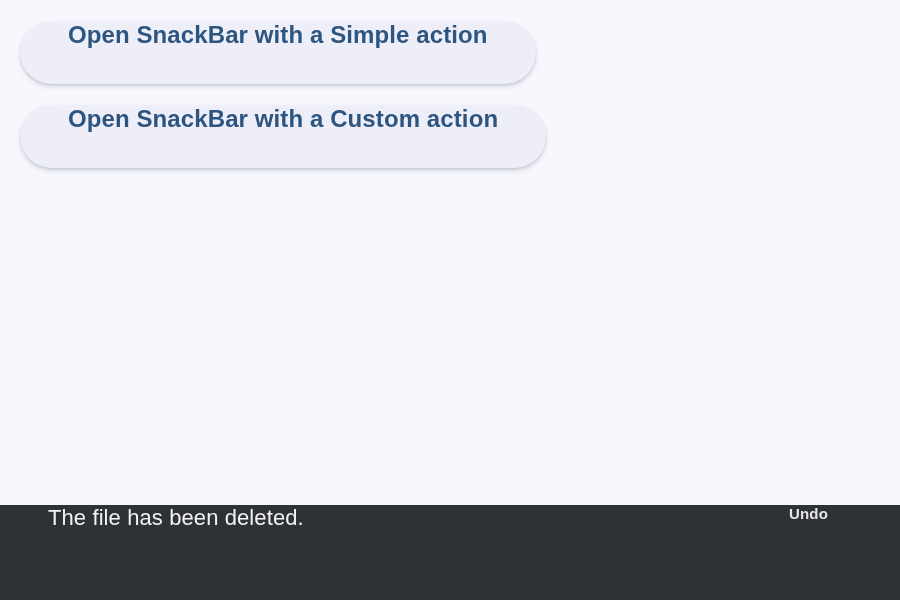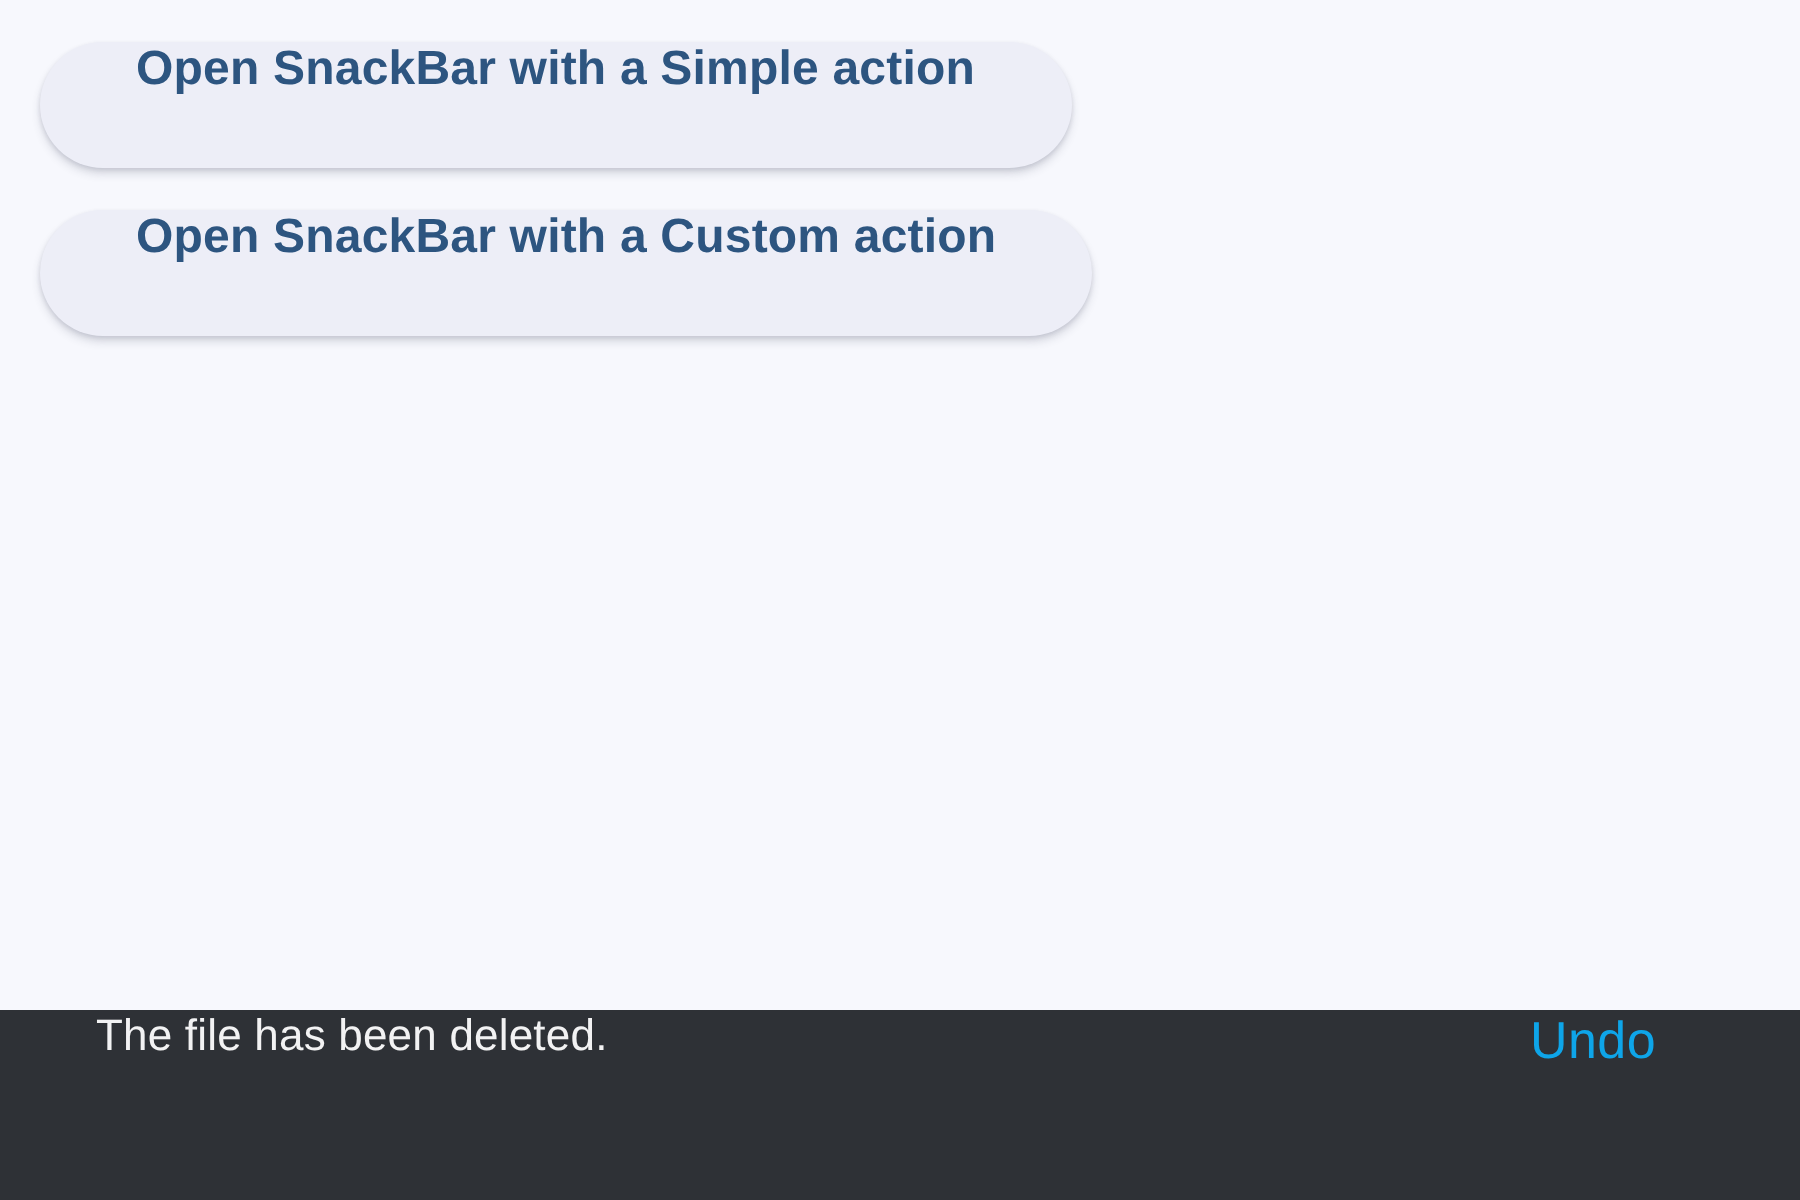--- a/index.html
+++ b/index.html
@@ -73,24 +73,24 @@
     font-size: 22px;
     font-weight: normal;
     letter-spacing: 0.1px;
     white-space: nowrap;
   }
 
   .snackbar-action {
     background: none;
     border: none;
     padding: 0;
-    color: #0ea5e9;
+    color: #e5e5e5;
     font-family: "Liberation Sans", sans-serif;
-    font-size: 26px;
-    font-weight: normal;
+    font-size: 15px;
+    font-weight: bold;
     letter-spacing: 0.2px;
     cursor: pointer;
     white-space: nowrap;
   }
 </style>
 </head>
 <body>
 
 <div id="app-root">
 

